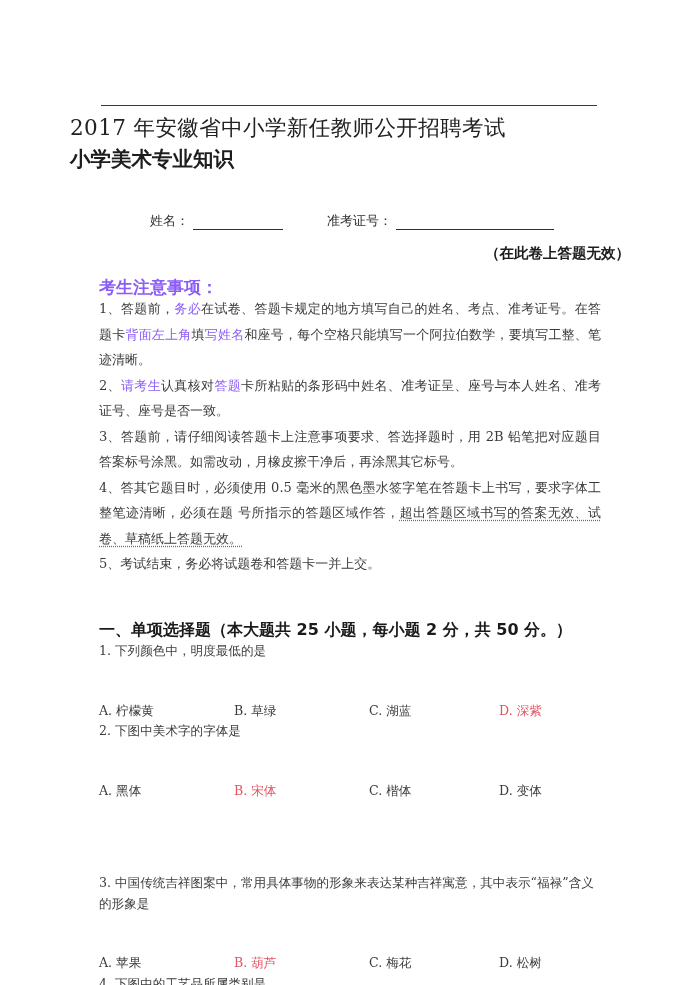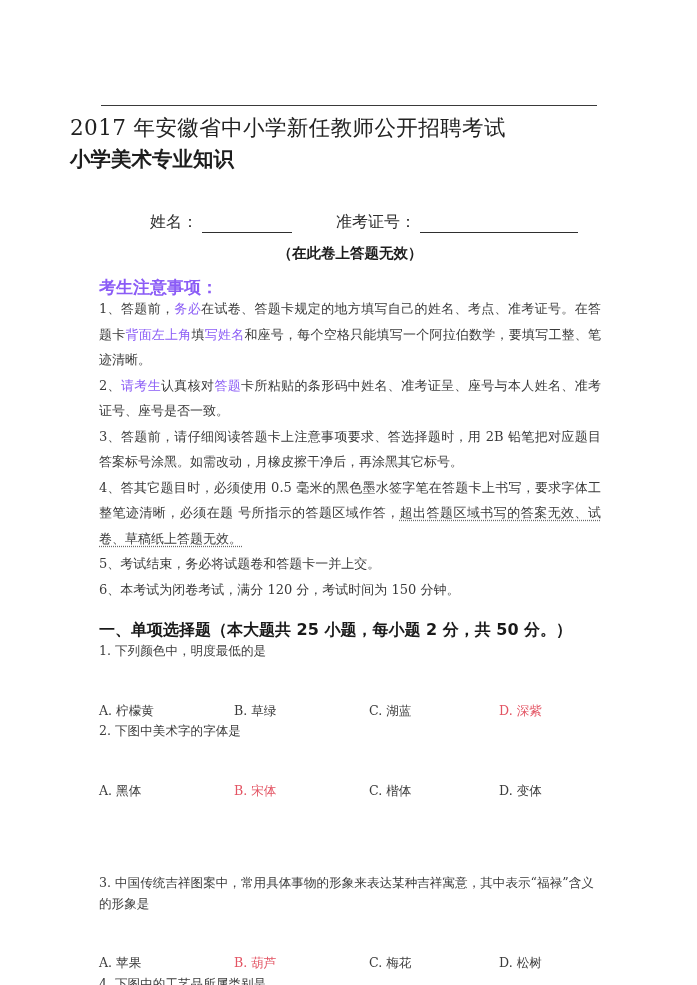--- a/index.html
+++ b/index.html
@@ -65,36 +65,36 @@
     position: absolute;
     left: 150px;
     top: 212px;
     width: 440px;
     font-size: 14.5px;
     color: #2d2d2d;
     display: flex;
     align-items: flex-end;
     white-space: nowrap;
   }
-  .ident-label { font-size: 16px; }
+  .ident-label { font-size: 13px; }
   .blank-line {
     display: inline-block;
     border-bottom: 1.4px solid #2f2f2f;
     height: 13px;
   }
   .blank-name  { width: 90px; margin-left: 4px; }
   .blank-admit { width: 158px; margin-left: 4px; }
   .ident-gap { display: inline-block; width: 44px; }
 
   .invalid-note {
     position: absolute;
     left: 70px;
     top: 244px;
     width: 560px;
-    text-align: center;
+    text-align: right;
     font-family: "DejaVu Sans", "Liberation Sans", sans-serif;
     font-size: 14.5px;
     font-weight: bold;
     color: #1d1d1d;
   }
 
   
   .notice-head {
     position: absolute;
     left: 99px;
@@ -189,21 +189,20 @@
   <div class="invalid-note">（在此卷上答题无效）</div>
 
   <div class="notice-head">考生注意事项：</div>
 
   <div class="notice-body" id="notice-body">
       <p><span>1、</span><span>答题前，</span><span class="hl">务必</span><span>在试卷、答题卡规定的地方填写自己的姓名、考点、准考证号。在答题卡</span><span class="hl">背面左上角</span><span>填</span><span class="hl">写姓名</span><span>和座号，每个空格只能填写一个阿拉伯数学，要填写工整、笔迹清晰。</span></p>
       <p><span>2、</span><span class="hl">请考生</span><span>认真核对</span><span class="hl">答题</span><span>卡所粘贴的条形码中姓名、准考证呈、座号与本人姓名、准考证号、座号是否一致。</span></p>
       <p><span>3、</span><span>答题前，请仔细阅读答题卡上注意事项要求、答选择题时，用 2B 铅笔把对应题目答案标号涂黑。如需改动，月橡皮擦干净后，再涂黑其它标号。</span></p>
       <p><span>4、</span><span>答其它题目时，必须使用 0.5 毫米的黑色墨水签字笔在答题卡上书写，要求字体工整笔迹清晰，必须在题 号所指示的答题区域作答，</span><span class="dotted">超出答题区域书写的答案无效、试卷、草稿纸上答题无效。</span></p>
       <p><span>5、</span><span>考试结束，务必将试题卷和答题卡一并上交。</span></p>
-      <p><span>6、</span><span>本考试为闭卷考试，满分 120 分，考试时间为 150 分钟。</span></p>
     </div>
 
   <div class="section-head">一、单项选择题（本大题共 25 小题，每小题 2 分，共 50 分。）</div>
 
   <div class="questions" id="questions">
       <div class="q-stem">1. 下列颜色中，明度最低的是</div>
       <div class="opt-row">
         <span class="opt a">A. 柠檬黄</span>
         <span class="opt b">B. 草绿</span>
         <span class="opt c">C. 湖蓝</span>

